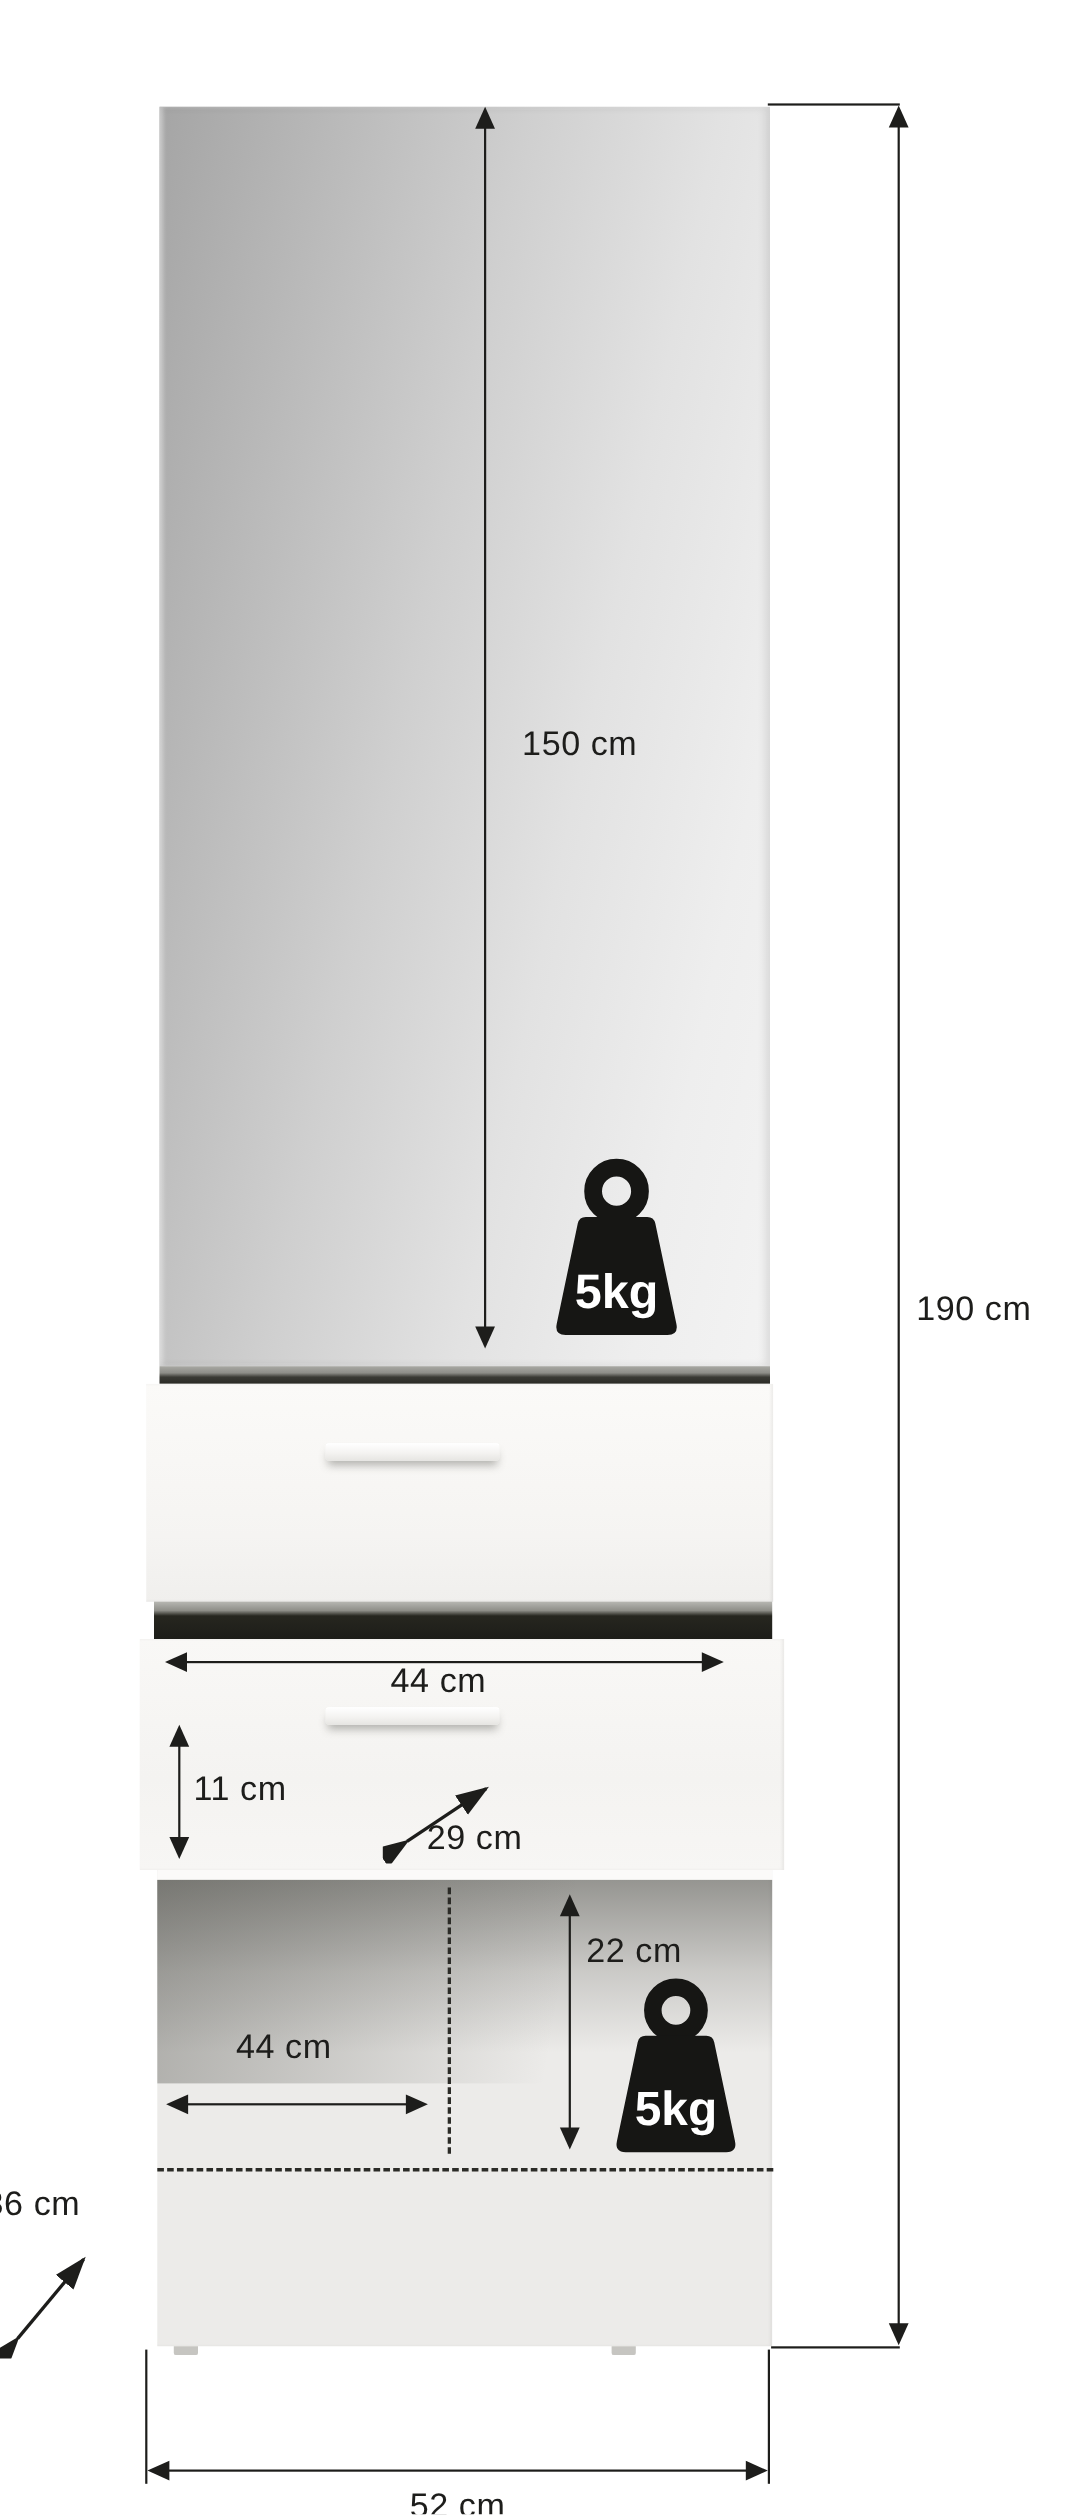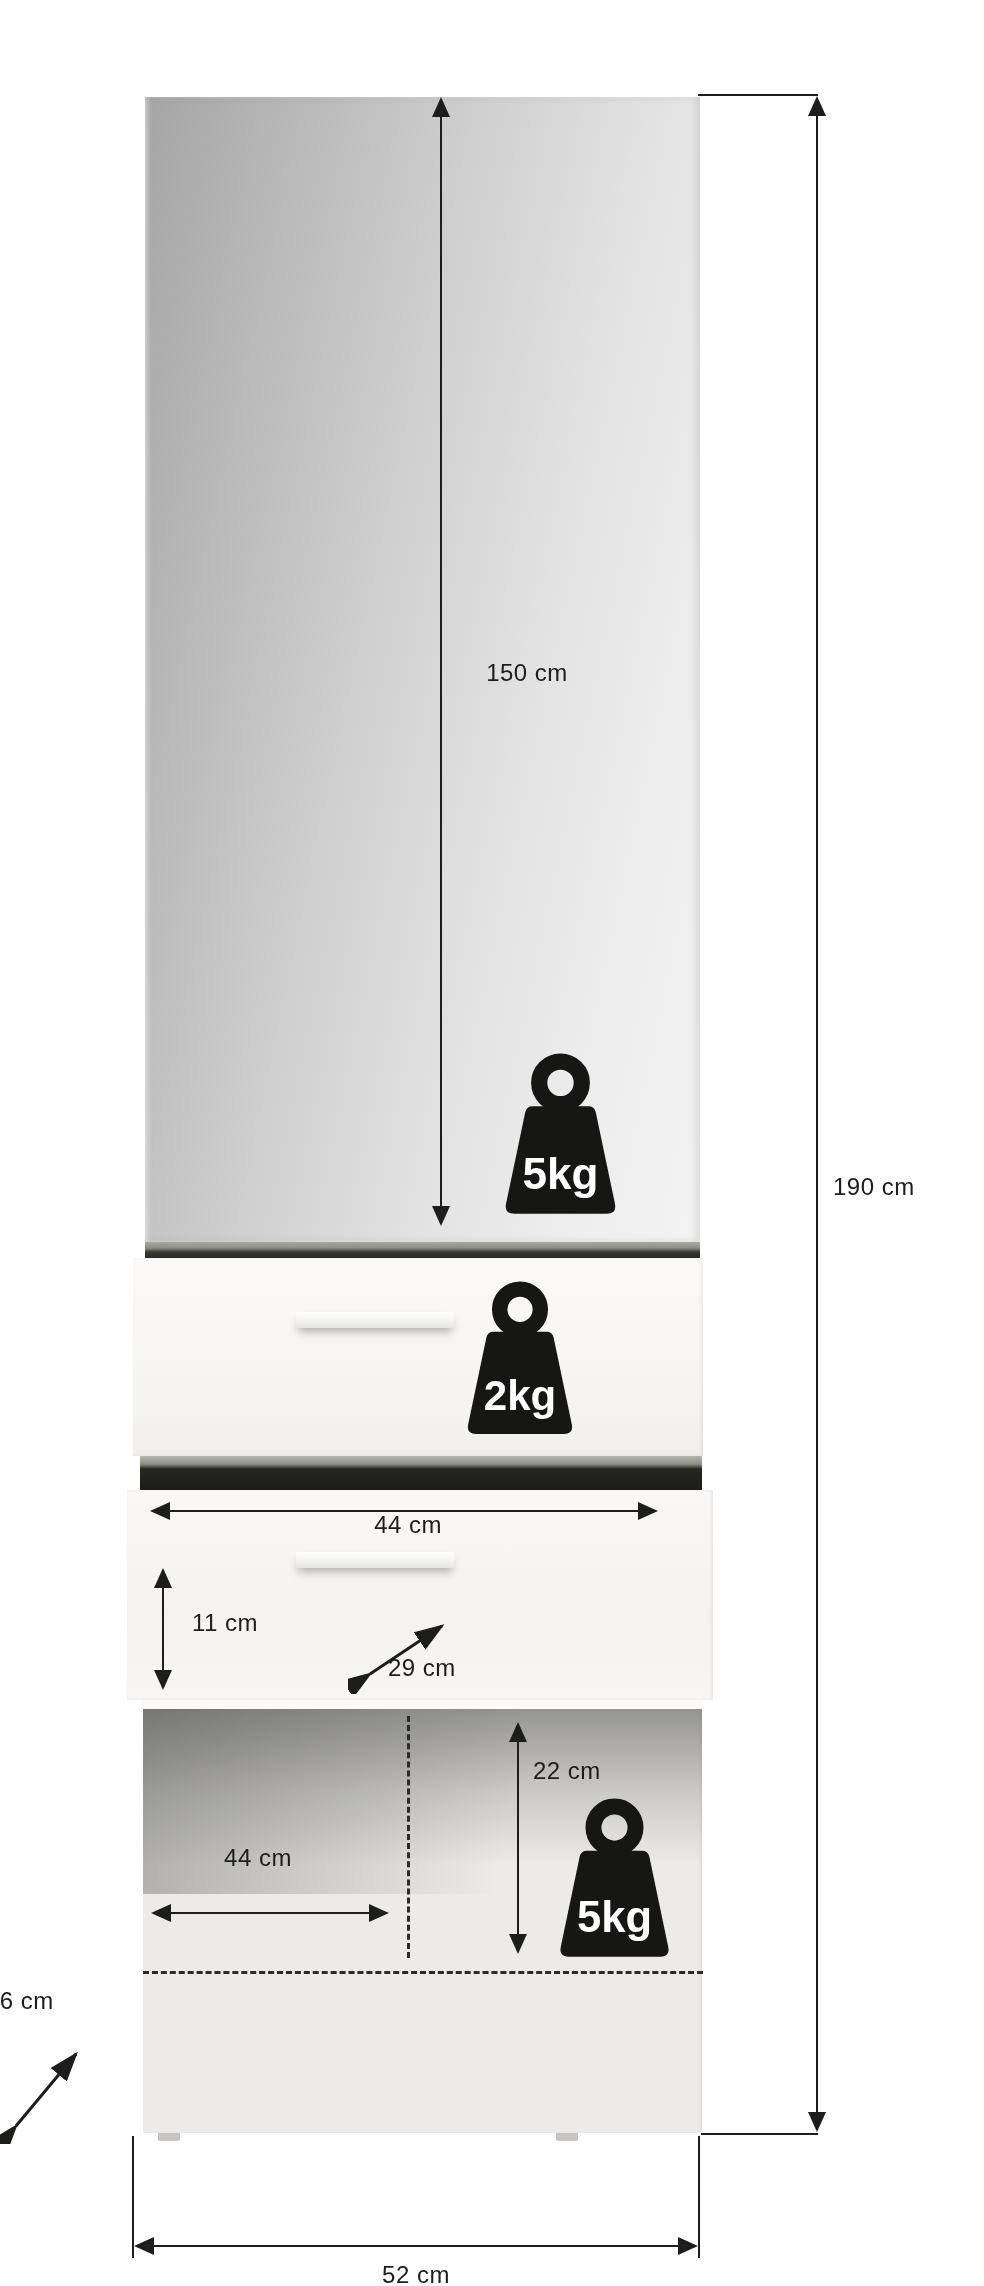--- a/index.html
+++ b/index.html
@@ -60,41 +60,41 @@
   .vline{width:2px;background:var(--ln);}
   .hline{height:2px;background:var(--ln);}
   .ah{width:0;height:0;}
   .ah-up{border-left:9px solid transparent;border-right:9px solid transparent;border-bottom:20px solid var(--ln);}
   .ah-down{border-left:9px solid transparent;border-right:9px solid transparent;border-top:20px solid var(--ln);}
   .ah-left{border-top:9px solid transparent;border-bottom:9px solid transparent;border-right:20px solid var(--ln);}
   .ah-right{border-top:9px solid transparent;border-bottom:9px solid transparent;border-left:20px solid var(--ln);}
   .vdash{border-left:3px dashed #2b2b27;width:0;}
   .hdash{border-top:3px dashed #2b2b27;height:0;}
   .dim-label{
-    color:var(--ln);font-size:24px;line-height:1.05;letter-spacing:.5px;white-space:nowrap;
+    color:var(--ln);font-size:31px;line-height:1.05;letter-spacing:.5px;white-space:nowrap;
   }
   .center{text-align:center;}
   
   .l150{left:440px;top:115px;height:1093px;}
   .l150-up{left:432px;top:97px;}  .l150-dn{left:432px;top:1206px;}
   .t150{left:452px;top:660px;width:150px;}
   
   .ext190-top{left:698px;top:94px;width:120px;}
   .ext190-bot{left:701px;top:2133px;width:117px;}
   .l190{left:816px;top:112px;height:2004px;}
   .l190-up{left:808px;top:96px;}  .l190-dn{left:808px;top:2112px;}
   .t190{left:833px;top:1174px;width:160px;}
   
   .l44{left:166px;top:1510px;width:476px;}
   .l44-l{left:150px;top:1502px;} .l44-r{left:638px;top:1502px;}
   .t44{left:282px;top:1512px;width:160px;text-align:right;}
   
   .l11{left:162px;top:1584px;height:90px;}
   .l11-up{left:154px;top:1568px;} .l11-dn{left:154px;top:1670px;}
-  .t11{left:176px;top:1610px;margin-left:16px;}
+  .t11{left:176px;top:1610px;}
   
   .a29{left:348px;top:1608px;}
   .t29{left:388px;top:1655px;}
   
   .l22{left:517px;top:1738px;height:200px;}
   .l22-up{left:509px;top:1722px;} .l22-dn{left:509px;top:1934px;}
   .t22{left:533px;top:1742px;margin-top:16px;}
   
   .l25{left:167px;top:1912px;width:206px;}
   .l25-l{left:151px;top:1904px;} .l25-r{left:369px;top:1904px;}
@@ -193,27 +193,20 @@
   <div class="abs ah ah-right l52-r"></div>
   <div class="abs dim-label center t52">52 cm</div>
 
   <div class="abs w-door">
     <svg class="weight-svg" viewBox="0 0 100 115">
       <circle cx="50" cy="21" r="14.5" fill="none" stroke="#161614" stroke-width="11"></circle>
       <path d="M31 37 h38 q4 0 5 4 l13 62 q1.5 7 -5.5 7 h-63 q-7 0 -5.5 -7 l13 -62 q1 -4 5 -4 z" fill="#161614"></path>
       <text x="50" y="93" text-anchor="middle" fill="#ffffff" font-size="30" font-weight="700">5kg</text>
     </svg>
   </div>
-  <div class="abs w-drawer">
-    <svg class="weight-svg" viewBox="0 0 100 115">
-      <circle cx="50" cy="21" r="14.5" fill="none" stroke="#161614" stroke-width="11"></circle>
-      <path d="M31 37 h38 q4 0 5 4 l13 62 q1.5 7 -5.5 7 h-63 q-7 0 -5.5 -7 l13 -62 q1 -4 5 -4 z" fill="#161614"></path>
-      <text x="50" y="93" text-anchor="middle" fill="#ffffff" font-size="30" font-weight="700">2kg</text>
-    </svg>
-  </div>
   <div class="abs w-niche">
     <svg class="weight-svg" viewBox="0 0 100 115">
       <circle cx="50" cy="21" r="14.5" fill="none" stroke="#161614" stroke-width="11"></circle>
       <path d="M31 37 h38 q4 0 5 4 l13 62 q1.5 7 -5.5 7 h-63 q-7 0 -5.5 -7 l13 -62 q1 -4 5 -4 z" fill="#161614"></path>
       <text x="50" y="93" text-anchor="middle" fill="#ffffff" font-size="30" font-weight="700">5kg</text>
     </svg>
   </div>
 
 </div>
 

